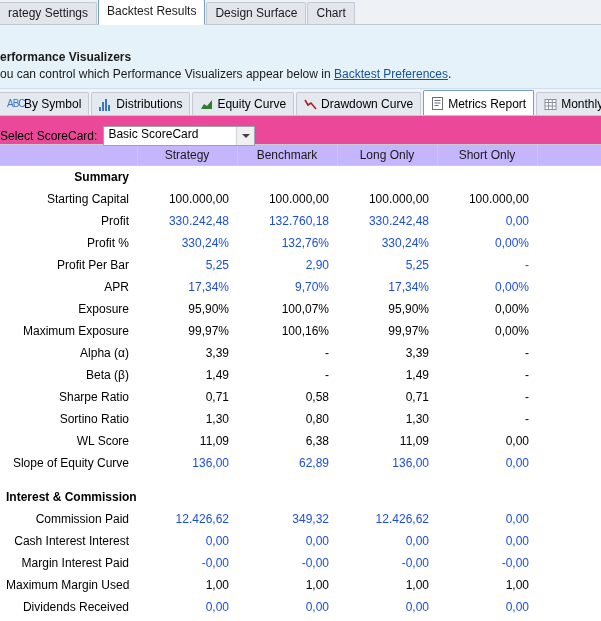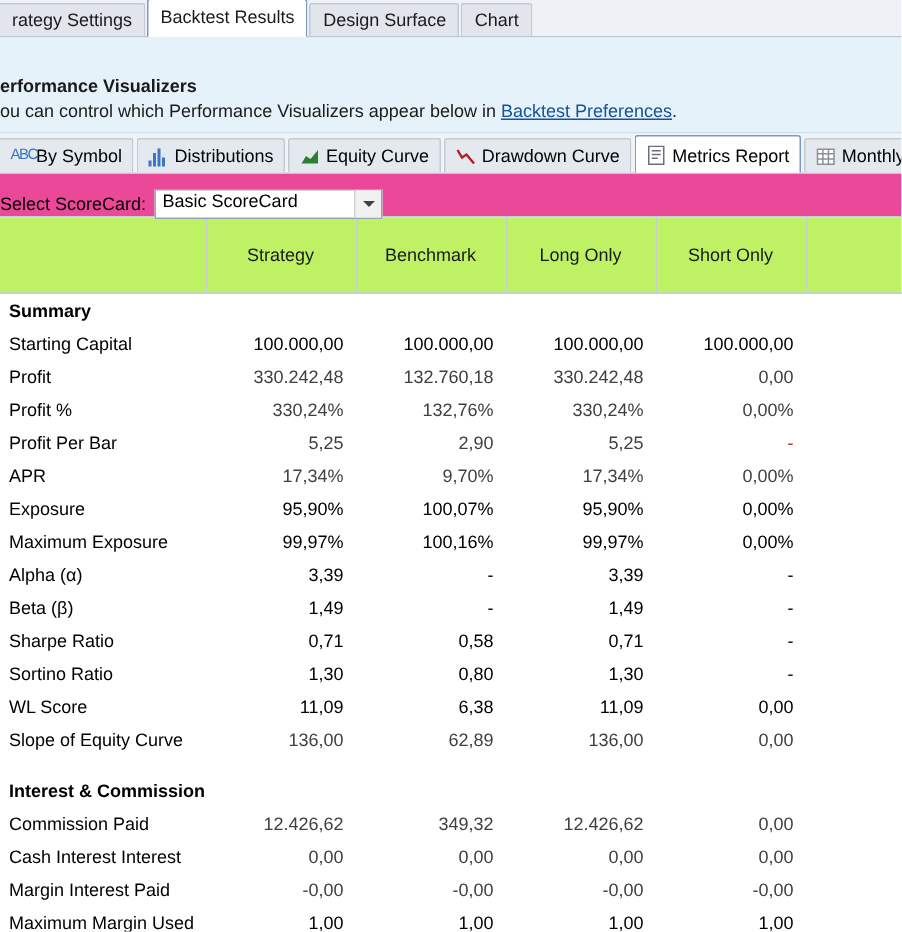--- a/index.html
+++ b/index.html
@@ -176,48 +176,48 @@
     width: 601px;
     box-sizing: border-box;
   }
   table.metrics {
     border-collapse: collapse;
     width: 601px;
     table-layout: fixed;
     font-size: 12px;
   }
   table.metrics th {
-    background: #bef264;
+    background: #c4b5fd;
     border: 1px solid #c6ccd4;
     border-left: none;
     border-top: 1px solid #c6ccd4;
     height: 20px;
     font-weight: normal;
     font-size: 12px;
     color: #1a1a1a;
     text-align: center;
-    padding: 15px;
+    padding: 0;
   }
   table.metrics th.first { border-left: none; }
   table.metrics td {
     height: 22px;
     padding: 0 8px 0 6px;
     border: none;
     vertical-align: middle;
     white-space: nowrap;
     overflow: hidden;
   }
-  td.label { text-align: left; color: #000; padding-left: 6px; }
+  td.label { text-align: right; color: #000; padding-left: 6px; }
   td.val { text-align: right; }
   tr.section td {
     font-weight: bold;
     color: #000;
   }
   tr.spacer td { height: 12px; }
-  .pos { color: #404040; }
+  .pos { color: #1d4ed8; }
   .neg { color: #b32020; }
   .neutral { color: #000000; }
 
   
 </style>
 </head>
 <body>
 
 <div class="app">
 

